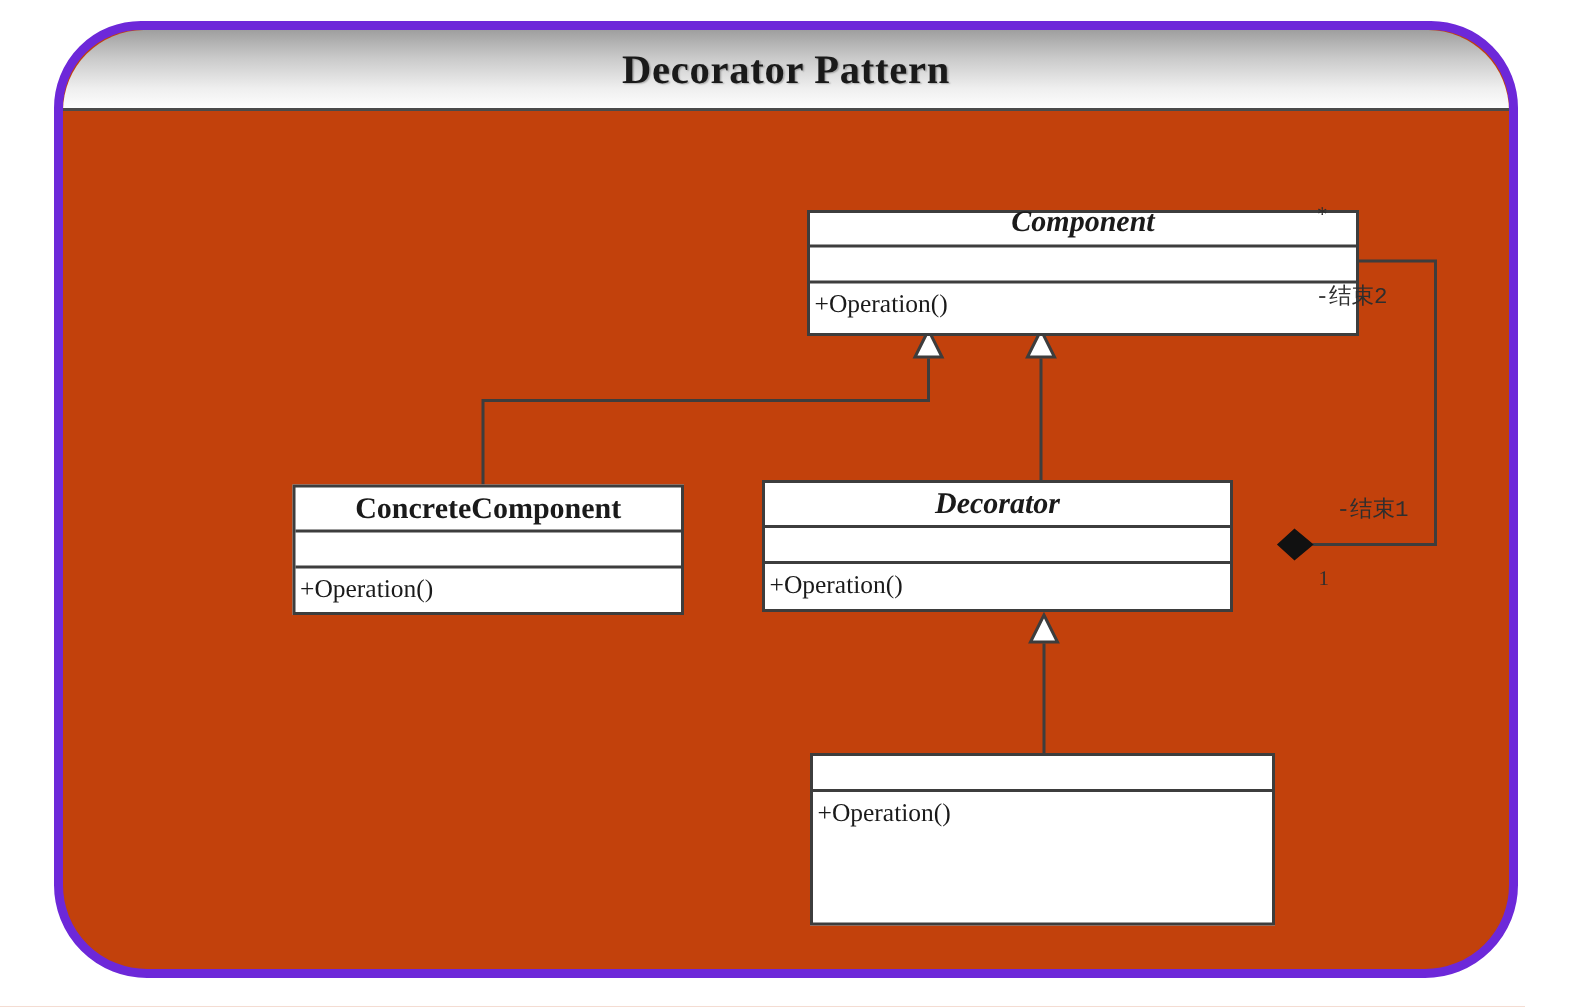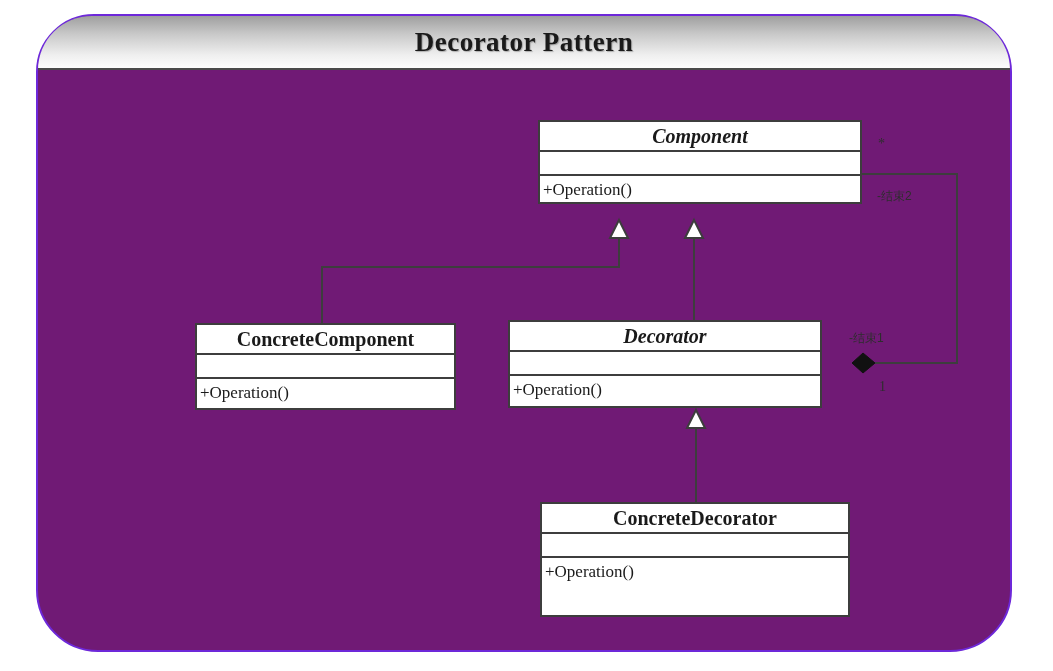--- a/index.html
+++ b/index.html
@@ -8,24 +8,24 @@
     width: 1053px; height: 671px;
     font-family: "Liberation Serif", serif;
     color: #1a1a1a;
     overflow: hidden;
     background: #ffffff;
   }
   .panel {
     position: absolute;
     left: 36px; top: 14px;
     width: 976px; height: 638px;
-    border: 2px solid #6d28d9;
+    border: 6px solid #6d28d9;
     border-radius: 58px 58px 62px 62px;
     box-sizing: border-box;
-    background: #701a75;
+    background: #c2410c;
   }
   .panel-header {
     position: absolute;
     left: 0; top: 0; right: 0;
     height: 52px;
     border-bottom: 2px solid #4a4a4a;
     border-radius: 56px 56px 0 0;
     background: linear-gradient(to bottom, #9f9f9f 0%, #c9c9c9 35%, #efefef 75%, #fdfdfd 100%);
     display: flex; align-items: center; justify-content: center;
   }
@@ -58,23 +58,23 @@
   }
   .uml-methods {
     flex: 1 1 auto;
     padding: 1px 2px 14px 3px;
     font-size: 17px;
     line-height: 26px;
   }
   .uml-method { white-space: nowrap; }
   .edge-label {
     position: absolute;
-    font-size: 12px;
+    font-size: 15px;
     color: #2e2e2e;
-    font-family: Liberation Sans, sans-serif;
+    font-family: Liberation Mono, monospace;
     white-space: nowrap;
   }
   .mult-label {
     position: absolute;
     font-size: 14px;
     color: #2e2e2e;
     font-family: "Liberation Serif", serif;
     white-space: nowrap;
   }
 </style>
@@ -97,21 +97,21 @@
     <path d="M694,320 L694,239" fill="none" stroke="#3d3d3d" stroke-width="2"></path>
     <polygon points="694,220 685,238 703,238" fill="#ffffff" stroke="#3d3d3d" stroke-width="2"></polygon>
 
     <path d="M696,502 L696,429" fill="none" stroke="#3d3d3d" stroke-width="2"></path>
     <polygon points="696,410 687,428 705,428" fill="#ffffff" stroke="#3d3d3d" stroke-width="2"></polygon>
 
     <path d="M853,174 L957,174 L957,363 L875,363" fill="none" stroke="#3d3d3d" stroke-width="2"></path>
     <polygon points="852,363 863,353 875,363 863,373" fill="#111111" stroke="#111111" stroke-width="1"></polygon>
   </svg>
 
-  <div class="uml-class abstract" style="left:538px; top:120px; width:324px; height:84px;">
+  <div class="uml-class abstract" style="left:538px; top:140px; width:368px; height:84px;justify-content:center;">
     <div class="uml-name">Component</div>
     <div class="uml-attrs"></div>
     <div class="uml-methods">
       <div class="uml-method">+Operation()</div>
     </div>
   </div>
 
   <div class="uml-class" style="left:195px; top:323px; width:261px; height:87px;">
     <div class="uml-name">ConcreteComponent</div>
     <div class="uml-attrs"></div>
@@ -122,25 +122,24 @@
 
   <div class="uml-class abstract" style="left:508px; top:320px; width:314px; height:88px;">
     <div class="uml-name">Decorator</div>
     <div class="uml-attrs"></div>
     <div class="uml-methods">
       <div class="uml-method">+Operation()</div>
     </div>
   </div>
 
   <div class="uml-class" style="left:540px; top:502px; width:310px; height:115px;">
-    <div class="uml-name">ConcreteDecorator</div>
     <div class="uml-attrs"></div>
     <div class="uml-methods">
       <div class="uml-method">+Operation()</div>
     </div>
   </div>
 
   <span class="mult-label" style="left:878px; top:136px;">*</span>
   <span class="edge-label" style="left:877px; top:188px;">-结束2</span>
-  <span class="edge-label" style="left:849px; top:330px;">-结束1</span>
+  <span class="edge-label" style="left:891px; top:330px;">-结束1</span>
   <span class="mult-label" style="left:879px; top:379px;">1</span>
 
 </div>
 
 </body></html>

